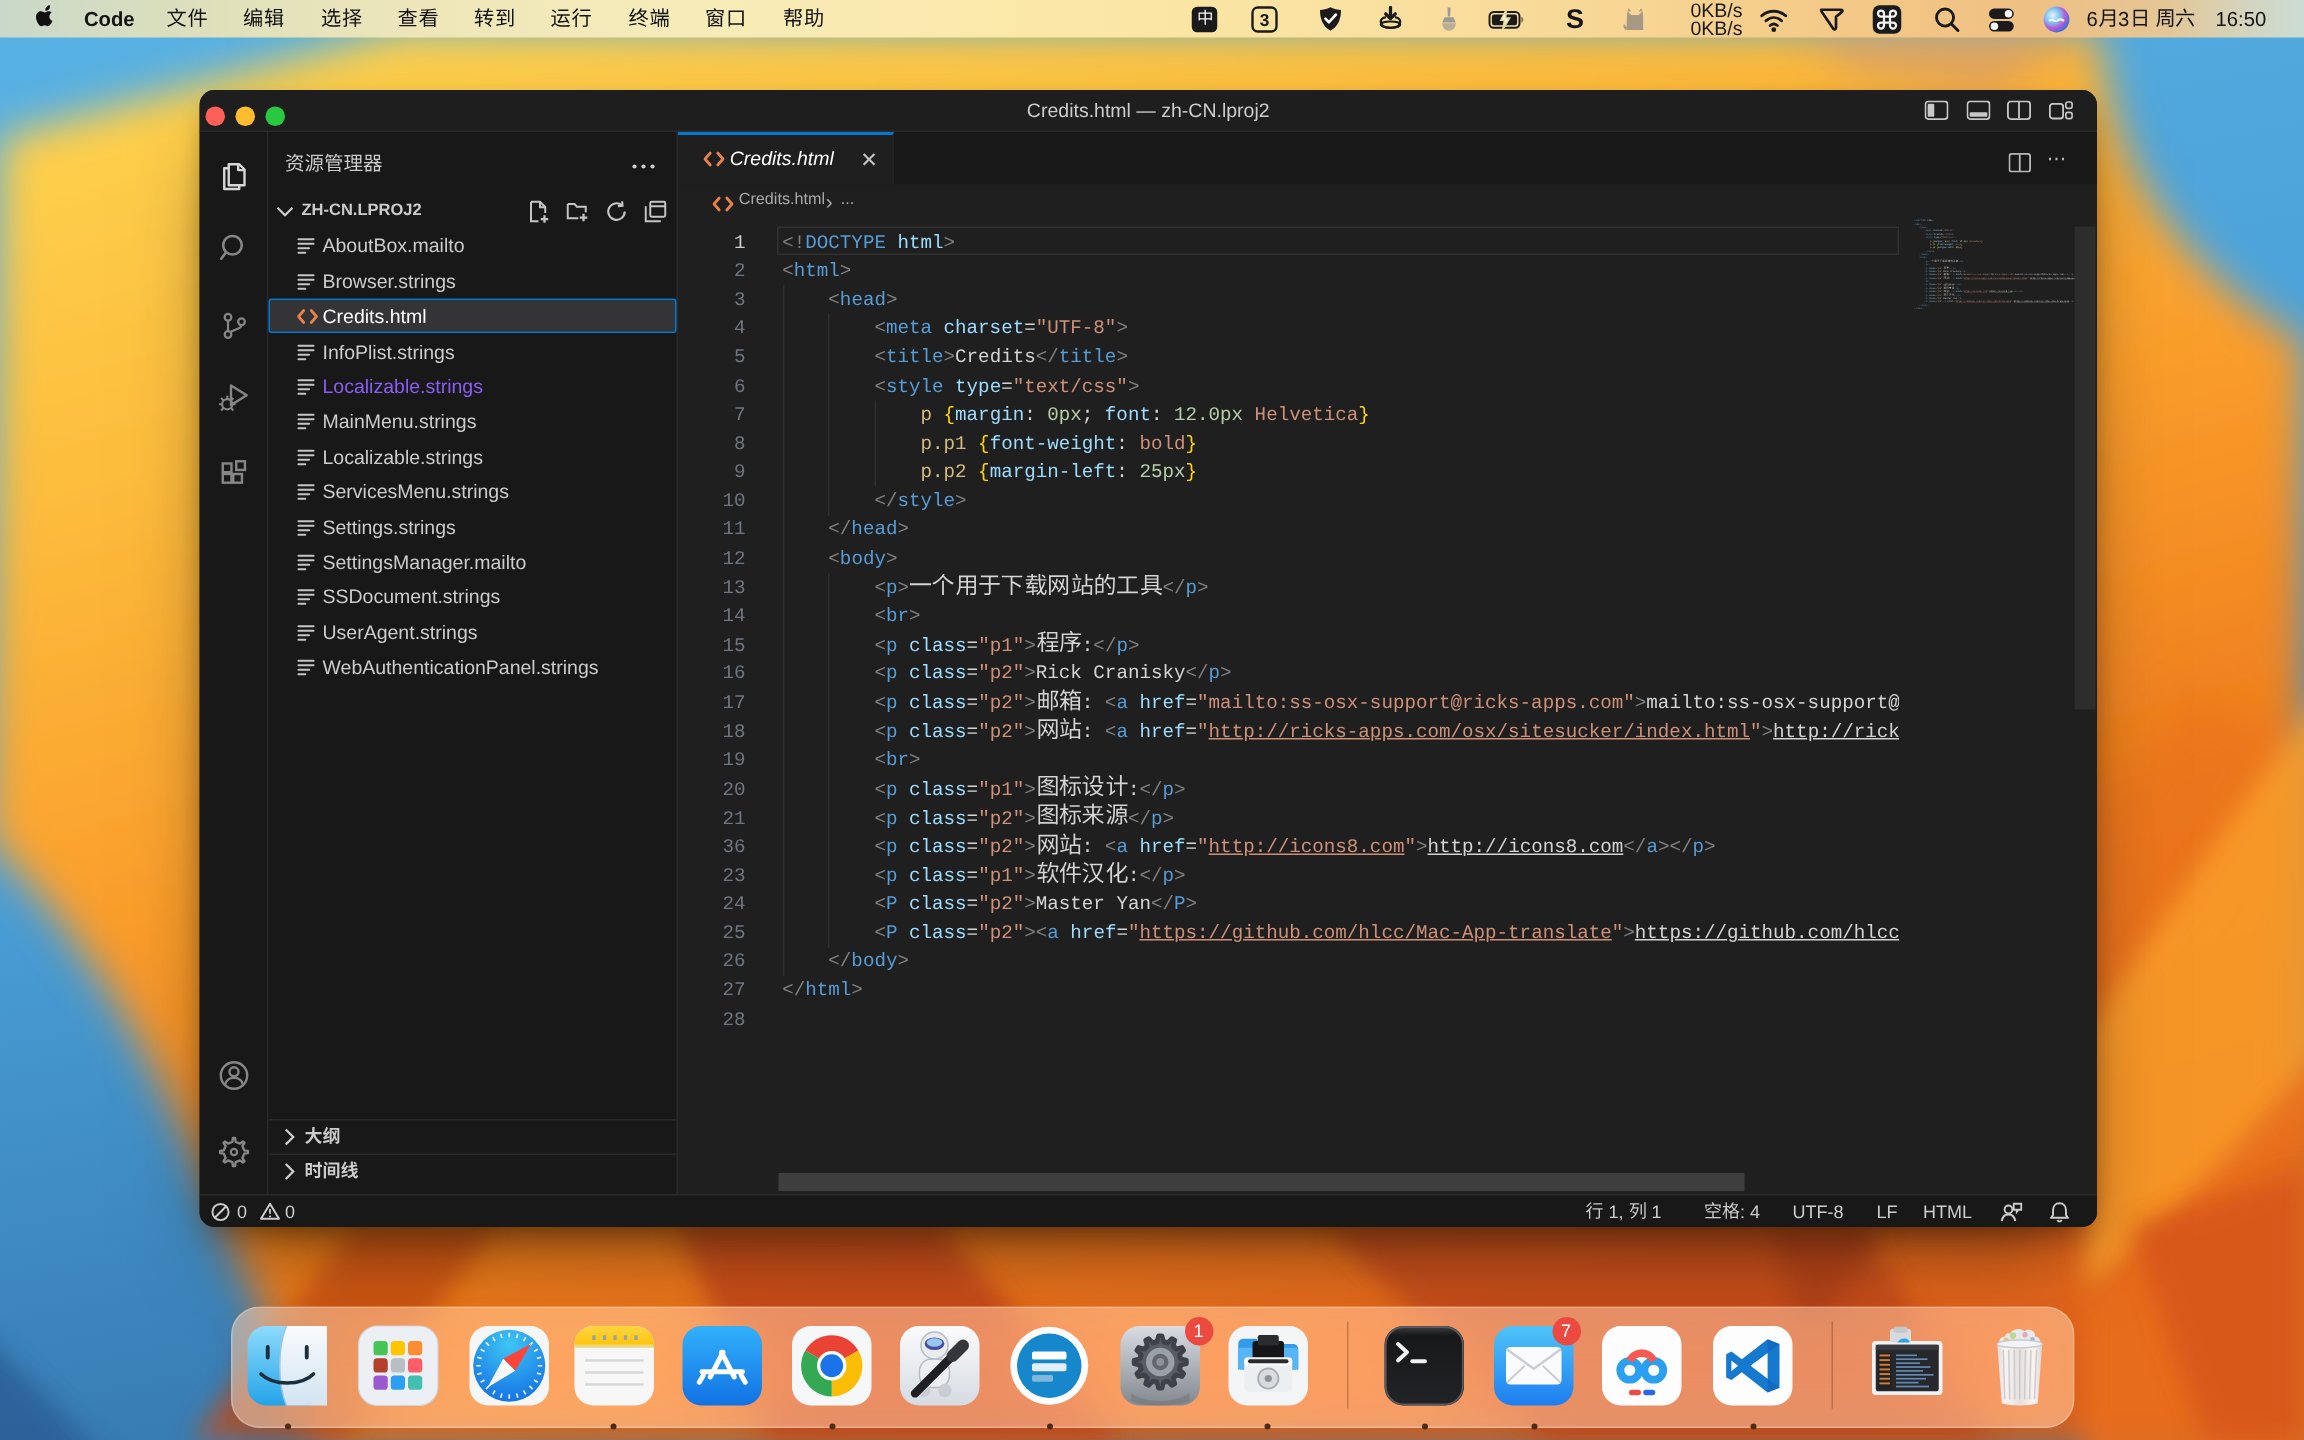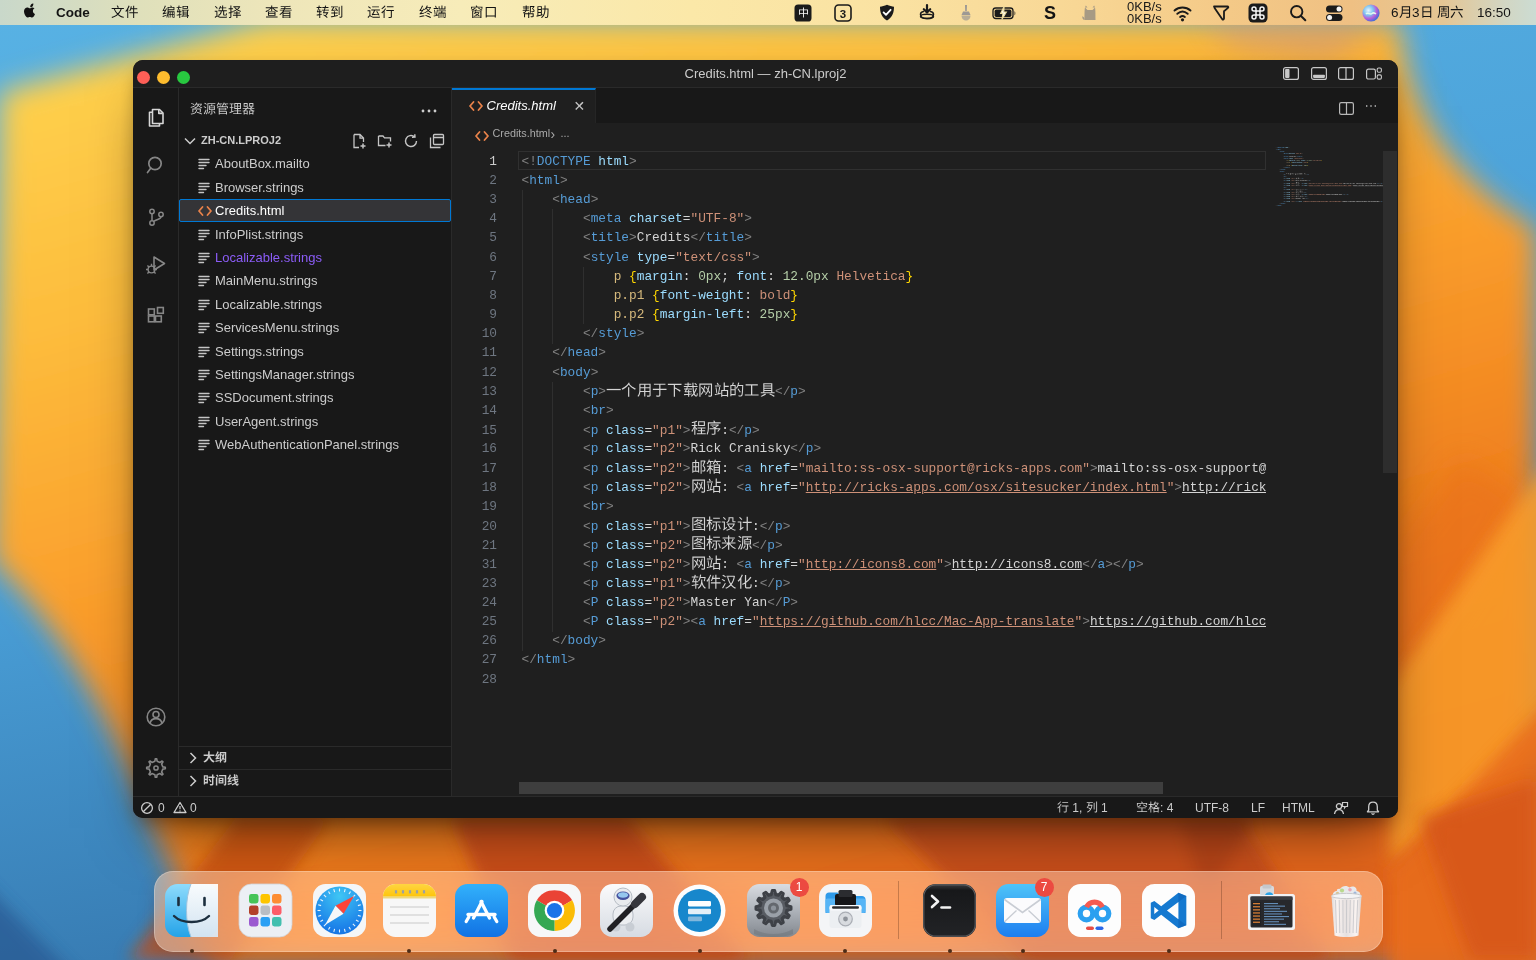--- a/index.html
+++ b/index.html
@@ -441,21 +441,21 @@
             </g>
           </svg></span>
         <span class="fname" style="color:#cccccc">Settings.strings</span>
       </div>
       <div class="srow" style="top:274.9px">
         <span class="fico"><svg width="16" height="16" viewBox="0 0 16 16" style="">
             <g stroke="#c5c5c5" stroke-width="1.4" stroke-linecap="round">
               <path d="M2 3.5 L12 3.5 M2 6.5 L12 6.5 M2 9.5 L9 9.5 M2 12.5 L6.5 12.5"></path>
             </g>
           </svg></span>
-        <span class="fname" style="color:#cccccc">SettingsManager.strings</span>
+        <span class="fname" style="color:#cccccc">SettingsManager.mailto</span>
       </div>
       <div class="srow" style="top:298.3px">
         <span class="fico"><svg width="16" height="16" viewBox="0 0 16 16" style="">
             <g stroke="#c5c5c5" stroke-width="1.4" stroke-linecap="round">
               <path d="M2 3.5 L12 3.5 M2 6.5 L12 6.5 M2 9.5 L9 9.5 M2 12.5 L6.5 12.5"></path>
             </g>
           </svg></span>
         <span class="fname" style="color:#cccccc">SSDocument.strings</span>
       </div>
       <div class="srow" style="top:321.7px">
@@ -571,21 +571,21 @@
                 </svg><svg class="c" viewBox="0 0 1000 1000">
                   <use href="#u8ba1"></use>
                 </svg></i><i class="tx">:</i><i class="pu">&lt;/</i><i class="tg">p</i><i class="pu">&gt;</i></span></div><div class="cl"><span class="lnum">21</span><span class="ct"><i class="tx">        </i><i class="pu">&lt;</i><i class="tg">p</i><i class="tx"> </i><i class="at">class</i><i class="tx">=</i><i class="st">"p2"</i><i class="pu">&gt;</i><i class="tx z"><svg class="c" viewBox="0 0 1000 1000">
                   <use href="#u56fe"></use>
                 </svg><svg class="c" viewBox="0 0 1000 1000">
                   <use href="#u6807"></use>
                 </svg><svg class="c" viewBox="0 0 1000 1000">
                   <use href="#u6765"></use>
                 </svg><svg class="c" viewBox="0 0 1000 1000">
                   <use href="#u6e90"></use>
-                </svg></i><i class="pu">&lt;/</i><i class="tg">p</i><i class="pu">&gt;</i></span></div><div class="cl"><span class="lnum">31</span><span class="ct"><i class="tx">        </i><i class="pu">&lt;</i><i class="tg">p</i><i class="tx"> </i><i class="at">class</i><i class="tx">=</i><i class="st">"p2"</i><i class="pu">&gt;</i><i class="tx z"><svg class="c" viewBox="0 0 1000 1000">
+                </svg></i><i class="pu">&lt;/</i><i class="tg">p</i><i class="pu">&gt;</i></span></div><div class="cl"><span class="lnum">36</span><span class="ct"><i class="tx">        </i><i class="pu">&lt;</i><i class="tg">p</i><i class="tx"> </i><i class="at">class</i><i class="tx">=</i><i class="st">"p2"</i><i class="pu">&gt;</i><i class="tx z"><svg class="c" viewBox="0 0 1000 1000">
                   <use href="#u7f51"></use>
                 </svg><svg class="c" viewBox="0 0 1000 1000">
                   <use href="#u7ad9"></use>
                 </svg></i><i class="tx">: </i><i class="pu">&lt;</i><i class="tg">a</i><i class="tx"> </i><i class="at">href</i><i class="tx">=</i><i class="st">"</i><i class="st un">http://icons8.com</i><i class="st">"</i><i class="pu">&gt;</i><i class="tx un">http://icons8.com</i><i class="pu">&lt;/</i><i class="tg">a</i><i class="pu">&gt;</i><i class="pu">&lt;/</i><i class="tg">p</i><i class="pu">&gt;</i></span></div><div class="cl"><span class="lnum">23</span><span class="ct"><i class="tx">        </i><i class="pu">&lt;</i><i class="tg">p</i><i class="tx"> </i><i class="at">class</i><i class="tx">=</i><i class="st">"p1"</i><i class="pu">&gt;</i><i class="tx z"><svg class="c" viewBox="0 0 1000 1000">
                   <use href="#u8f6f"></use>
                 </svg><svg class="c" viewBox="0 0 1000 1000">
                   <use href="#u4ef6"></use>
                 </svg><svg class="c" viewBox="0 0 1000 1000">
                   <use href="#u6c49"></use>
                 </svg><svg class="c" viewBox="0 0 1000 1000">

